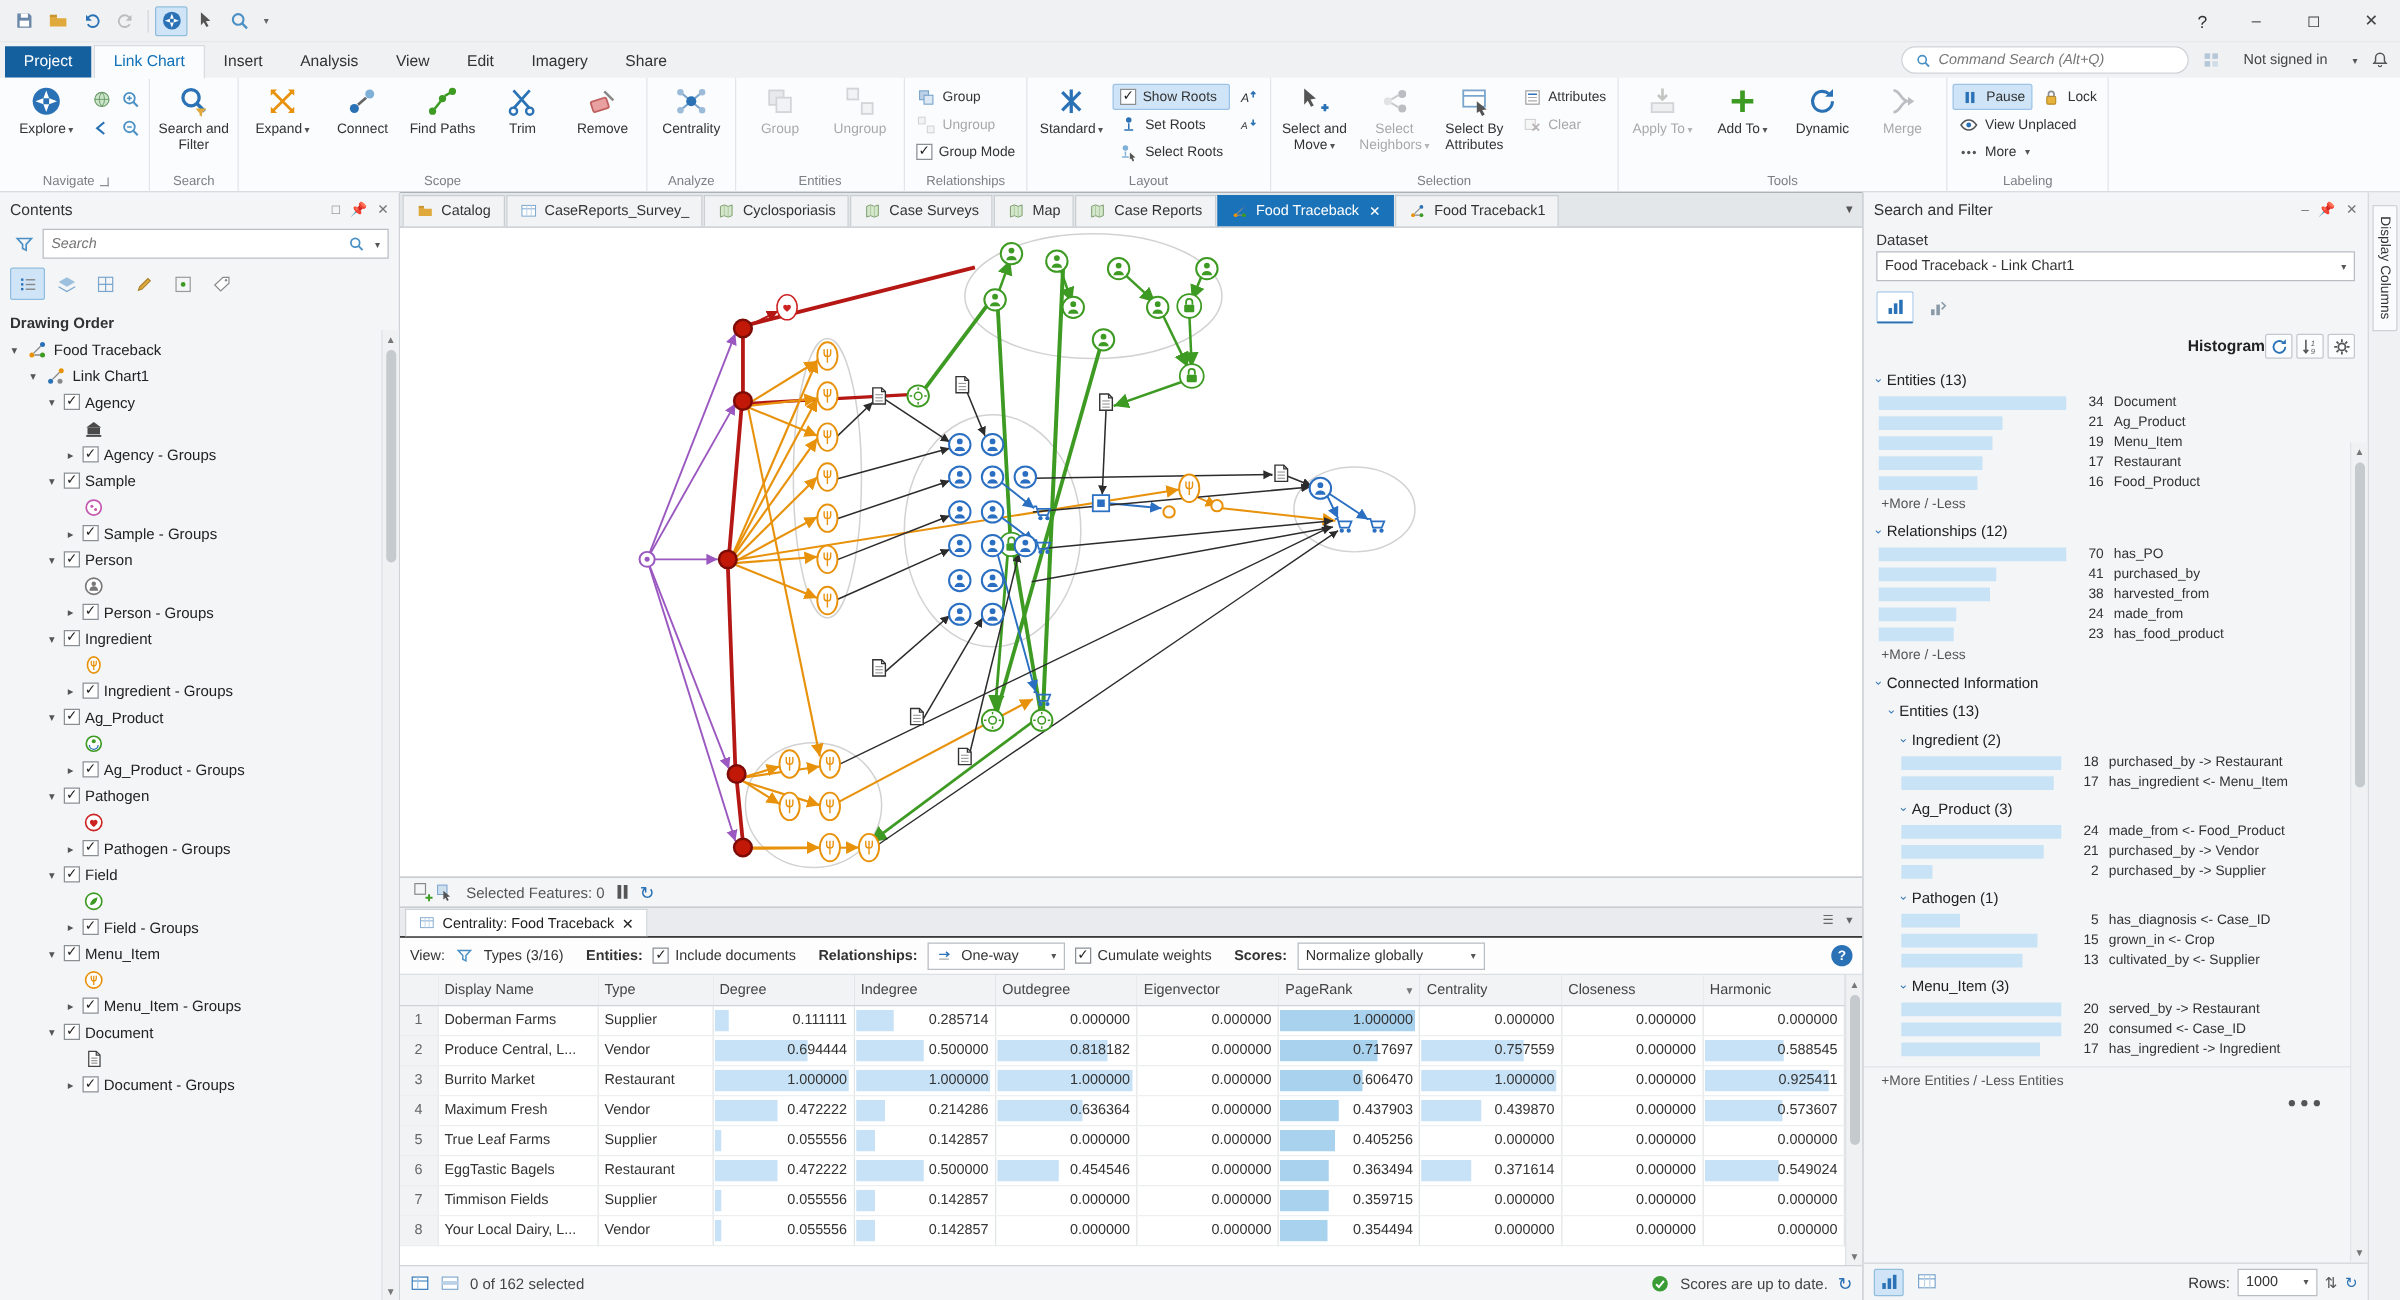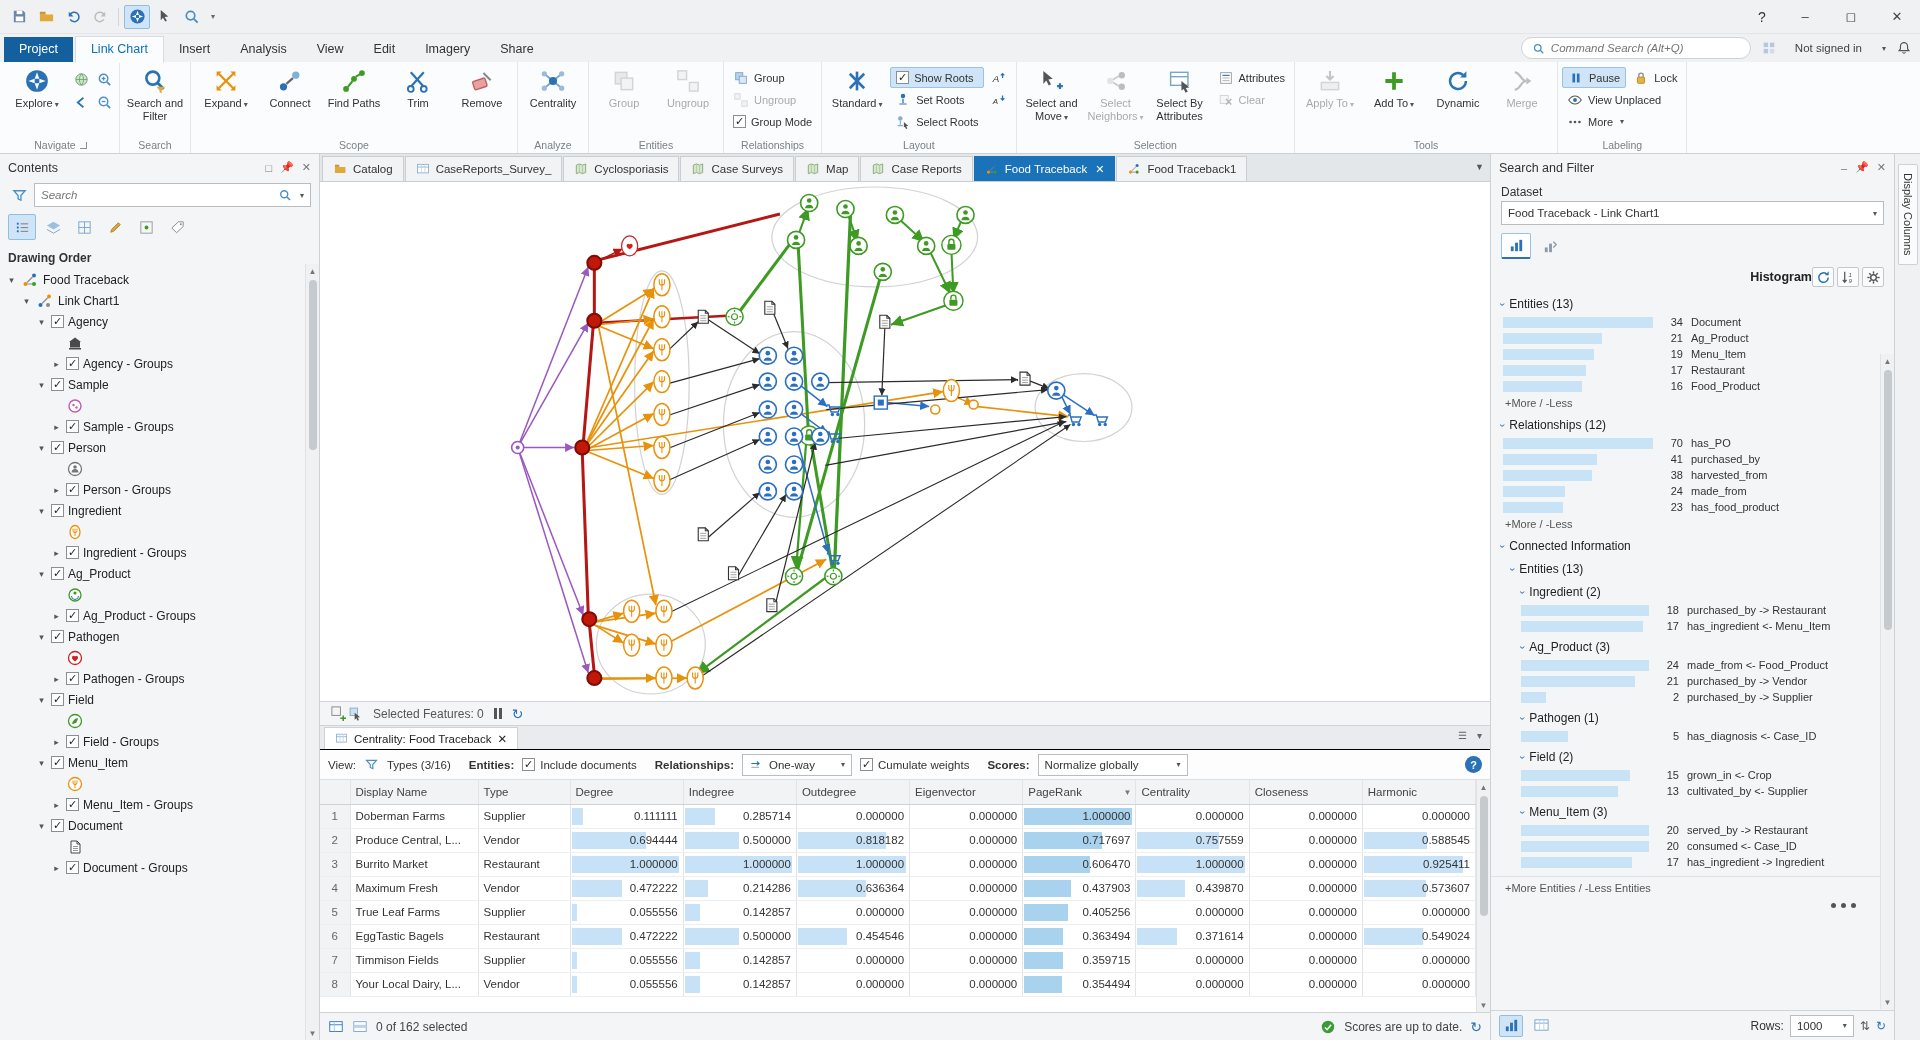--- a/index.html
+++ b/index.html
@@ -1993,24 +1993,20 @@
             <span class="chev">›</span>
             <span>Pathogen (1)</span>
           </div>
           <div class="hrow conn">
             <span class="hbartrack">
               <span class="hbar" style="width:47px"></span>
             </span>
             <span class="hcount">5</span>
             <span class="hlabel">has_diagnosis &lt;- Case_ID</span>
           </div>
-          <div class="hsection-title sub2">
-            <span class="chev">›</span>
-            <span>Field (2)</span>
-          </div>
           <div class="hrow conn">
             <span class="hbartrack">
               <span class="hbar" style="width:109px"></span>
             </span>
             <span class="hcount">15</span>
             <span class="hlabel">grown_in &lt;- Crop</span>
           </div>
           <div class="hrow conn">
             <span class="hbartrack">
               <span class="hbar" style="width:97px"></span>

